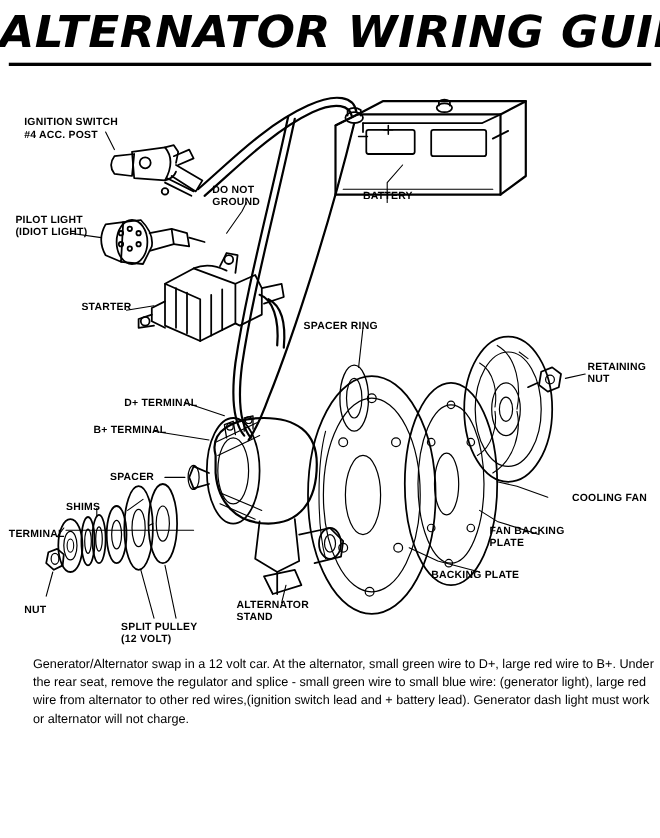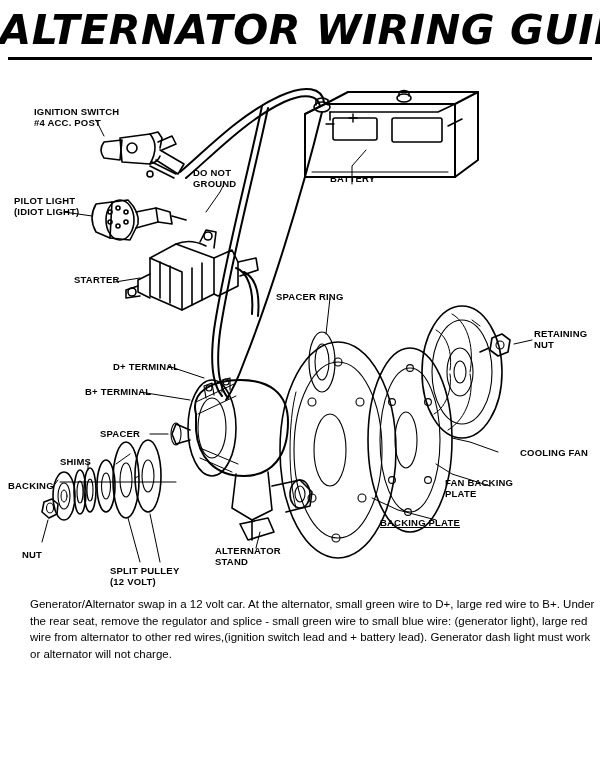--- a/index.html
+++ b/index.html
@@ -295,40 +295,40 @@
           <path d="M42 480 L48 458"></path>
           <path d="M256 486 L260 470"></path>
           <path d="M160 500 L150 452"></path>
           <path d="M140 500 L128 456"></path>
         </g>
       </g>
     </svg>
   </div>
 
   <div id="labels-layer">
-      <div class="lbl" style="left: 34px; top: 106px;">IGNITION SWITCH
+      <div class="lbl" style="left: 22px; top: 106px;">IGNITION SWITCH
 #4 ACC. POST</div>
       <div class="lbl" style="left: 193px; top: 167px;">DO NOT
 GROUND</div>
       <div class="lbl" style="left: 330px; top: 173px;">BATTERY</div>
       <div class="lbl" style="left: 14px; top: 195px;">PILOT LIGHT
 (IDIOT LIGHT)</div>
       <div class="lbl" style="left: 74px; top: 274px;">STARTER</div>
       <div class="lbl" style="left: 276px; top: 291px;">SPACER RING</div>
       <div class="lbl" style="left: 534px; top: 328px;">RETAINING
 NUT</div>
       <div class="lbl" style="left: 113px; top: 361px;">D+ TERMINAL</div>
       <div class="lbl" style="left: 85px; top: 386px;">B+ TERMINAL</div>
       <div class="lbl" style="left: 100px; top: 428px;">SPACER</div>
       <div class="lbl" style="left: 520px; top: 447px;">COOLING FAN</div>
       <div class="lbl" style="left: 60px; top: 456px;">SHIMS</div>
       <div class="lbl" style="left: 445px; top: 477px;">FAN BACKING
 PLATE</div>
-      <div class="lbl" style="left: 8px; top: 480px;">BACKING</div>
-      <div class="lbl" style="left: 380px; top: 517px; text-decoration: underline;">BACKING PLATE</div>
+      <div class="lbl" style="left: 8px; top: 480px;">TERMINAL</div>
+      <div class="lbl" style="left: 392px; top: 517px;">BACKING PLATE</div>
       <div class="lbl" style="left: 22px; top: 549px;">NUT</div>
       <div class="lbl" style="left: 215px; top: 545px;">ALTERNATOR
 STAND</div>
       <div class="lbl" style="left: 110px; top: 565px;">SPLIT PULLEY
 (12 VOLT)</div>
     </div>
 
   <div id="caption">Generator/Alternator swap in a 12 volt car. At the alternator, small green wire to D+, large red wire to B+. Under the rear seat, remove the regulator and splice - small green wire to small blue wire: (generator light), large red wire from alternator to other red wires,(ignition switch lead and + battery lead). Generator dash light must work or alternator will not charge.</div>
 
 </div>

